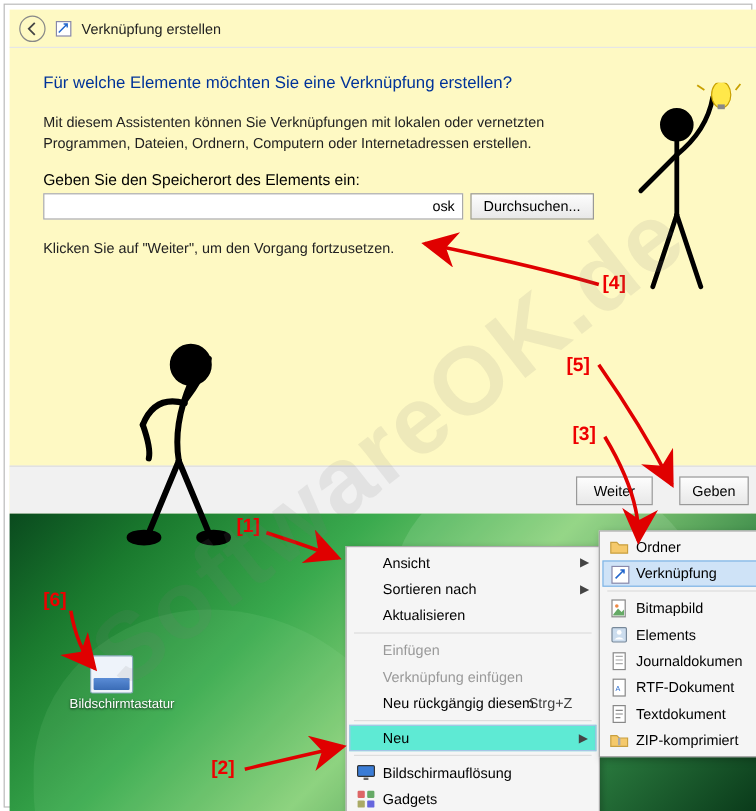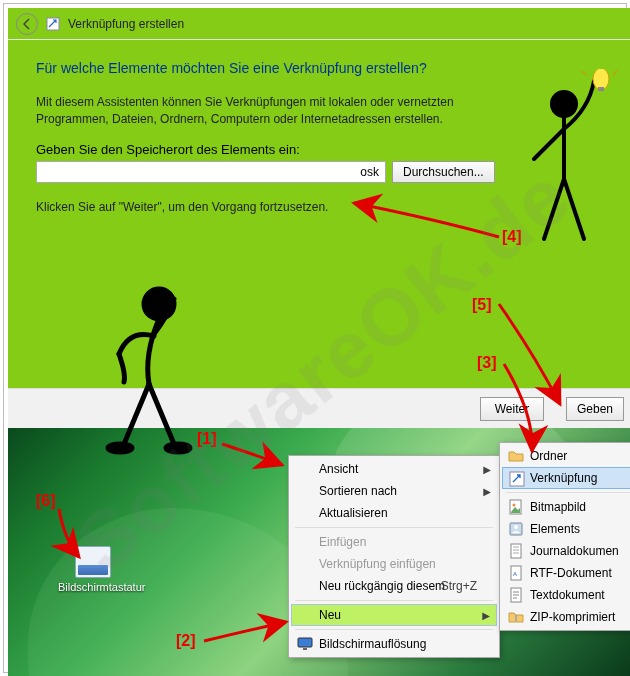--- a/index.html
+++ b/index.html
@@ -16,21 +16,21 @@
   position: absolute;
   left: 3px; top: 3px;
   width: 624px; height: 670px;
   border: 1px solid #bbb;
 }
 
 .wizard {
   position: absolute;
   left: 4px; top: 4px;
   width: 622px; height: 420px;
-  background: #84cc16;
+  background: #fef9c3;
 }
 .wizard-header {
   height: 32px;
   display: flex;
   align-items: center;
   padding-left: 8px;
   gap: 8px;
   border-bottom: 1px solid #e6e6e6;
 }
 .back-btn {
@@ -129,21 +129,21 @@
 }
 .ctxmenu .item {
   display: flex;
   align-items: center;
   height: 22px;
   padding: 0 24px 0 28px;
   position: relative;
   white-space: nowrap;
 }
 .ctxmenu .item.disabled { color: #999; text-align: right; }
-.ctxmenu .item.hover { background: #bef264; border: 1px solid #a6c5e5; height: 22px; padding: 0 23px 0 27px; }
+.ctxmenu .item.hover { background: #5eead4; border: 1px solid #a6c5e5; height: 22px; padding: 0 23px 0 27px; }
 .ctxmenu .item.selected { background: #cfe3f7; border: 1px solid #7fb5e5; height: 22px; padding: 0 23px 0 27px; }
 .ctxmenu .sep { height: 1px; background: #ddd; margin: 3px 4px; }
 .ctxmenu .arrow {
   position: absolute; right: 6px; top: 50%;
   transform: translateY(-50%);
   font-size: 10px; color: #444;
 }
 .ctxmenu .shortcut {
   position: absolute; right: 20px;
   color: #404040;
@@ -250,20 +250,31 @@
         </div>
       <div class="sep"></div>
       <div class="item">
         <span class="miniicon">
             <svg width="16" height="16" viewBox="0 0 16 16">
               <rect x="1" y="2" width="14" height="9" fill="#3a7cd6" stroke="#333" rx="1"></rect>
               <rect x="6" y="12" width="4" height="2" fill="#666"></rect>
             </svg>
           </span>
         <span>Bildschirmauflösung</span>
+      </div>
+      <div class="item">
+        <span class="miniicon">
+            <svg width="16" height="16" viewBox="0 0 16 16">
+              <rect x="1" y="1" width="6" height="6" fill="#d66" rx="1"></rect>
+              <rect x="9" y="1" width="6" height="6" fill="#6a6" rx="1"></rect>
+              <rect x="1" y="9" width="6" height="6" fill="#aa6" rx="1"></rect>
+              <rect x="9" y="9" width="6" height="6" fill="#66d" rx="1"></rect>
+            </svg>
+          </span>
+        <span>Gadgets</span>
       </div>
 
     </div>
 
     <div class="ctxmenu" style="left:491px; top:14px; width:140px;">
       <div class="item">
         <span class="miniicon">
             <svg width="16" height="16" viewBox="0 0 16 16">
               <path d="M1 4 h5 l2 2 h7 v7 h-14 z" fill="#f5c96b" stroke="#c9a040"></path>
             </svg>

